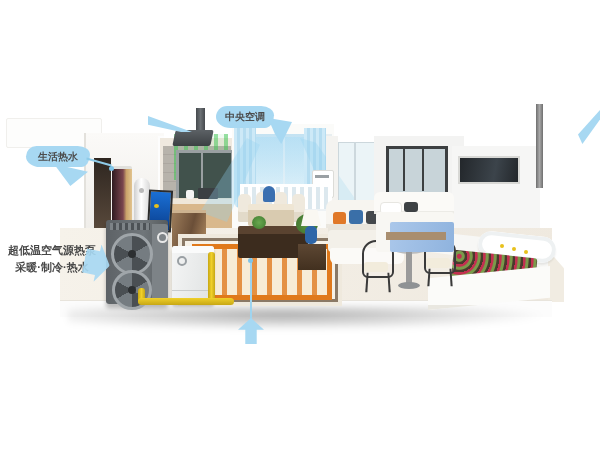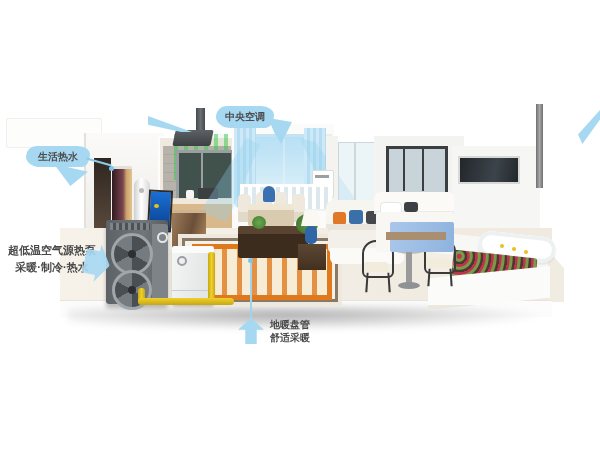--- a/index.html
+++ b/index.html
@@ -177,18 +177,14 @@
 
   <div class="abs darklabel" style="left:6px;top:242px;width:92px;height:36px;font-size:11px;line-height:17px;">
     <div>超低温空气源热泵</div>
     <div>采暖·制冷·热水</div>
   </div>
   <div class="abs wedge" style="left:84px;top:244px;width:26px;height:38px;opacity:.92;transform:rotate(12deg);clip-path:polygon(0 18%,52% 18%,52% 0,100% 50%,52% 100%,52% 82%,0 82%);"></div>
 
   <div class="abs leader" style="left:250px;top:262px;width:2px;height:58px;background:#9fd4ef;"></div>
   <div class="abs leaddot" style="left:248px;top:258px;width:5px;height:5px;"></div>
   <div class="abs wedge" style="left:238px;top:318px;width:26px;height:26px;clip-path:polygon(50% 0,100% 45%,72% 45%,72% 100%,28% 100%,28% 45%,0 45%);"></div>
-  <div class="abs darklabel" style="left:266px;top:318px;width:48px;height:28px;font-size:10px;line-height:13px;color:#4a4a4a;">
-    <div>地暖盘管</div>
-    <div>舒适采暖</div>
-  </div>
 
 </div>
 
 </body></html>

